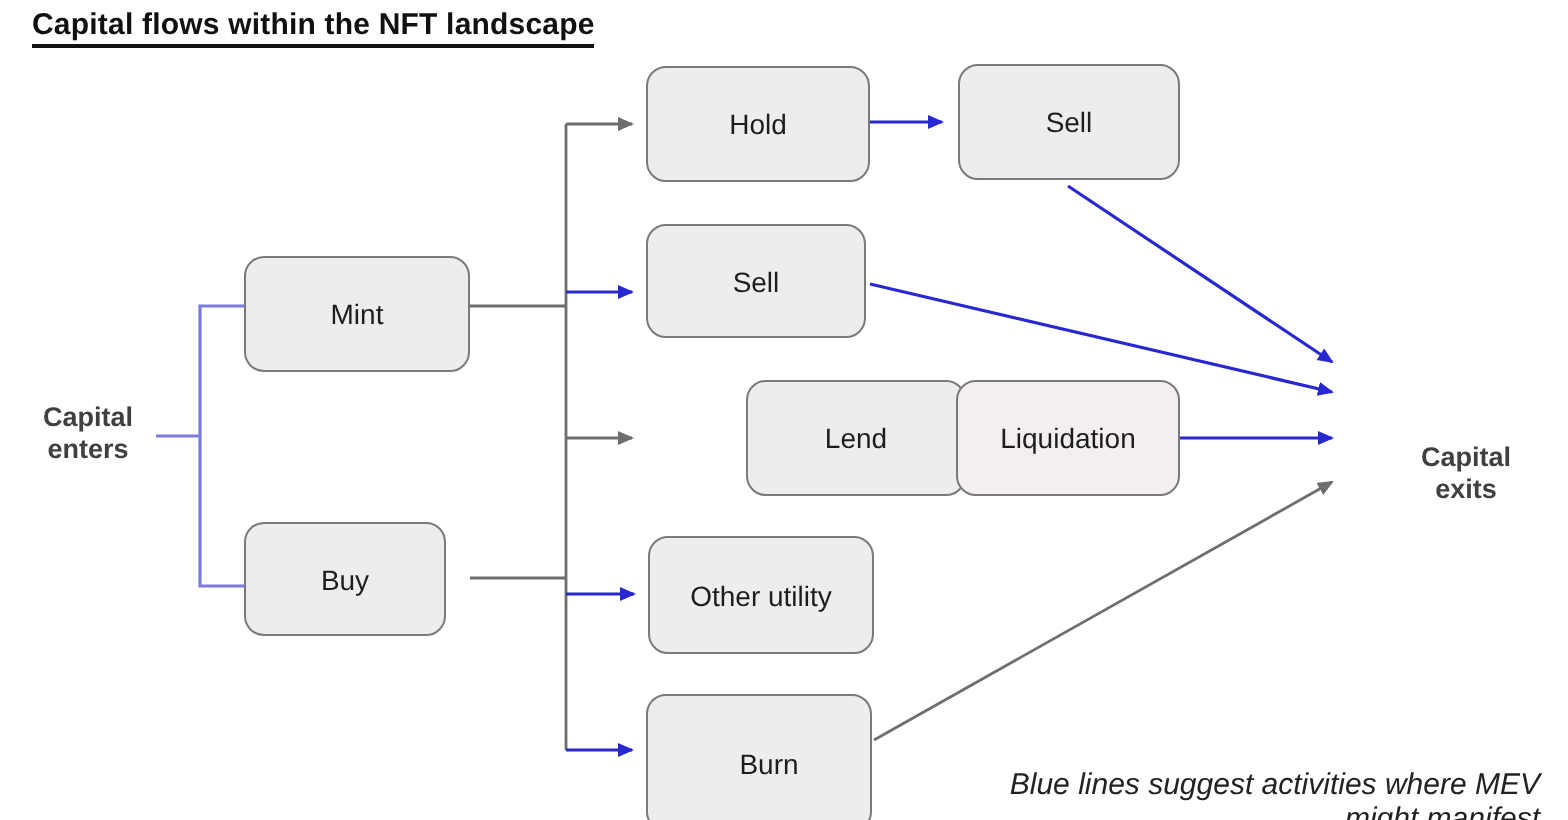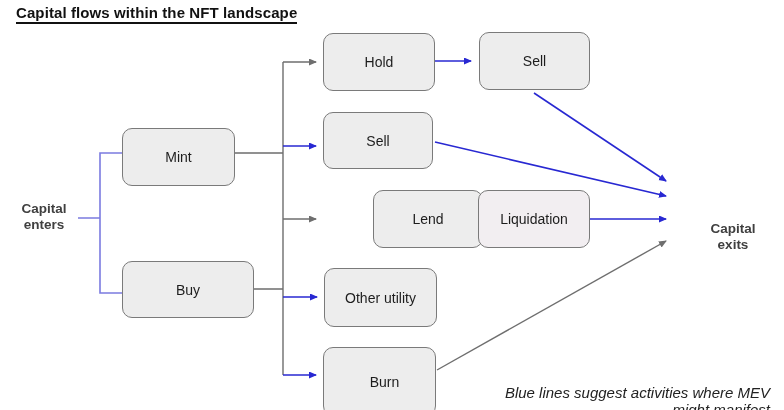--- a/index.html
+++ b/index.html
@@ -97,21 +97,21 @@
     <path d="M 435 61 H 471" fill="none" stroke-width="1.6" marker-end="url(#arrow-blue)" stroke="#2828d2"></path>
     <path d="M 435 219 H 470" fill="none" stroke-width="1.6" marker-end="url(#arrow-blue)" stroke="#2828d2"></path>
     <path d="M 534 93 L 666 181" fill="none" stroke-width="1.6" marker-end="url(#arrow-blue)" stroke="#2828d2"></path>
     <path d="M 435 142 L 666 196" fill="none" stroke-width="1.6" marker-end="url(#arrow-blue)" stroke="#2828d2"></path>
     <path d="M 590 219 H 666" fill="none" stroke-width="1.6" marker-end="url(#arrow-blue)" stroke="#2828d2"></path>
   </svg>
 
   <div class="endpoint" style="left:10px; top:201px; width:68px;">Capital enters</div>
 
   <div class="node" style="left:122px; top:128px; width:113px; height:58px;">Mint</div>
-  <div class="node" style="left:122px; top:261px; width:132px; height:57px;">Buy</div>
+  <div class="node" style="left:122px; top:261px; width:101px; height:57px;">Buy</div>
 
   <div class="node" style="left:323px; top:33px; width:112px; height:58px;">Hold</div>
   <div class="node" style="left:479px; top:32px; width:111px; height:58px;">Sell</div>
 
   <div class="node" style="left:323px; top:112px; width:110px; height:57px;">Sell</div>
 
   <div class="node" style="left:325px; top:190px; width:110px; height:58px;margin-left:48px;">Lend</div>
   <div class="node" style="left:324px; top:268px; width:113px; height:59px;">Other utility</div>
 
   <div class="node liq" style="left:478px; top:190px; width:112px; height:58px;">Liquidation</div>

